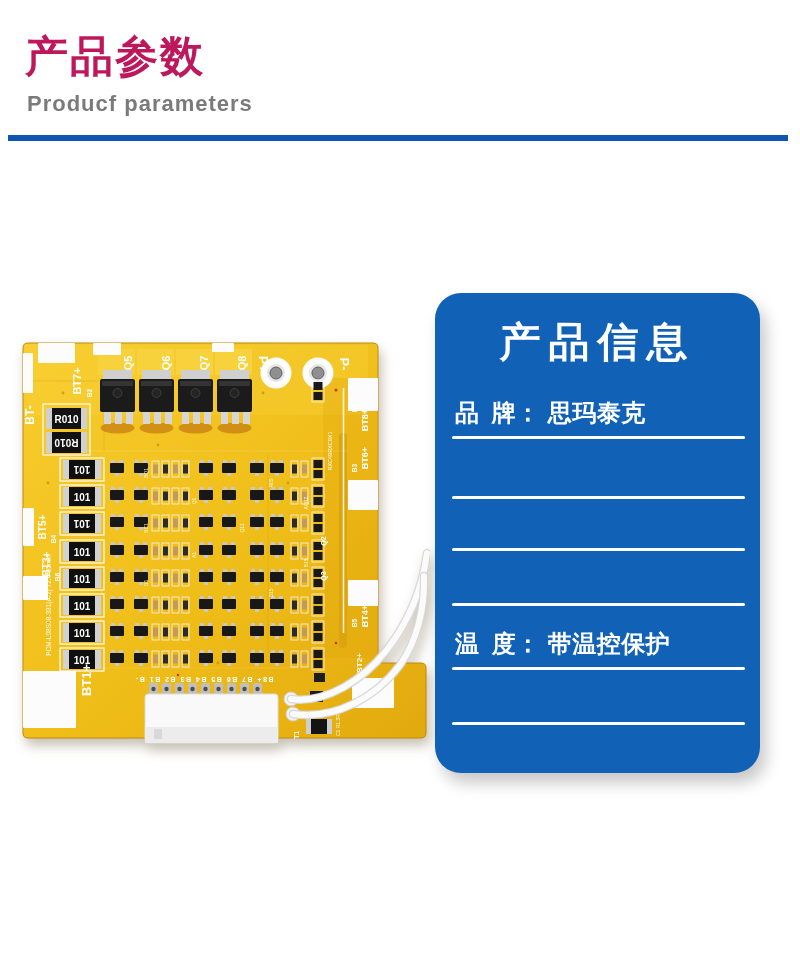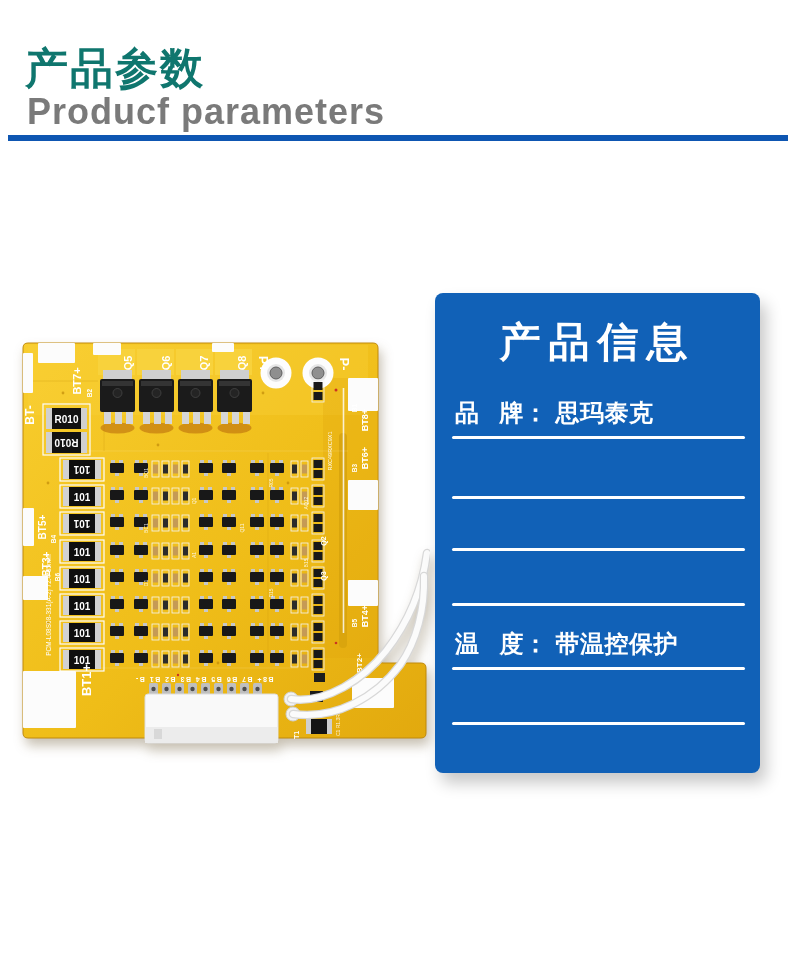--- a/index.html
+++ b/index.html
@@ -4,51 +4,51 @@
 <style>
   html,body{margin:0;padding:0;}
   body{
     width:800px;height:954px;position:relative;background:#ffffff;
     font-family:"Liberation Sans","DejaVu Sans",sans-serif;
     overflow:hidden;
   }
   
   .hdr-title{
     position:absolute;left:25px;top:28px;
-    font-size:43px;font-weight:bold;color:#0f766e;letter-spacing:2px;margin-top:12px;
+    font-size:43px;font-weight:bold;color:#be185d;letter-spacing:2px;
   }
   .hdr-sub{
     position:absolute;left:27px;top:91px;
-    font-size:36px;font-weight:bold;color:#7a7a7a;letter-spacing:1px;
+    font-size:22px;font-weight:bold;color:#7a7a7a;letter-spacing:1px;
   }
   .hdr-divider{
     position:absolute;left:8px;top:135px;width:780px;height:6px;
     background:#0e56b2;
   }
   
   .pcb-wrap{
     position:absolute;left:18px;top:333px;width:412px;height:414px;
     filter:drop-shadow(3px 7px 6px rgba(70,45,0,0.30));
   }
   
   .card{
     position:absolute;left:435px;top:293px;width:325px;height:480px;
-    background:#1161b7;border-radius:8px;
+    background:#1161b7;border-radius:26px;
     box-shadow:6px 10px 16px rgba(0,0,0,0.22);
     color:#ffffff;
   }
   .card-title{
     position:absolute;left:0;top:22px;width:100%;
     text-align:center;font-size:41px;font-weight:bold;letter-spacing:8px;
   }
   .crow{
     position:absolute;left:20px;width:290px;height:30px;
     font-size:24px;font-weight:bold;white-space:nowrap;
   }
-  .crow .lbl{word-spacing:6px;font-family:Liberation Mono, monospace;}
+  .crow .lbl{word-spacing:6px;}
   .crow .val{margin-left:8px;letter-spacing:0.5px;margin-top:20px;}
   .cline{
     position:absolute;left:17px;width:293px;height:3px;background:#ffffff;
     border-radius:2px;
   }
 </style>
 </head>
 <body>
 
 <div class="hdr-title">产品参数</div>

